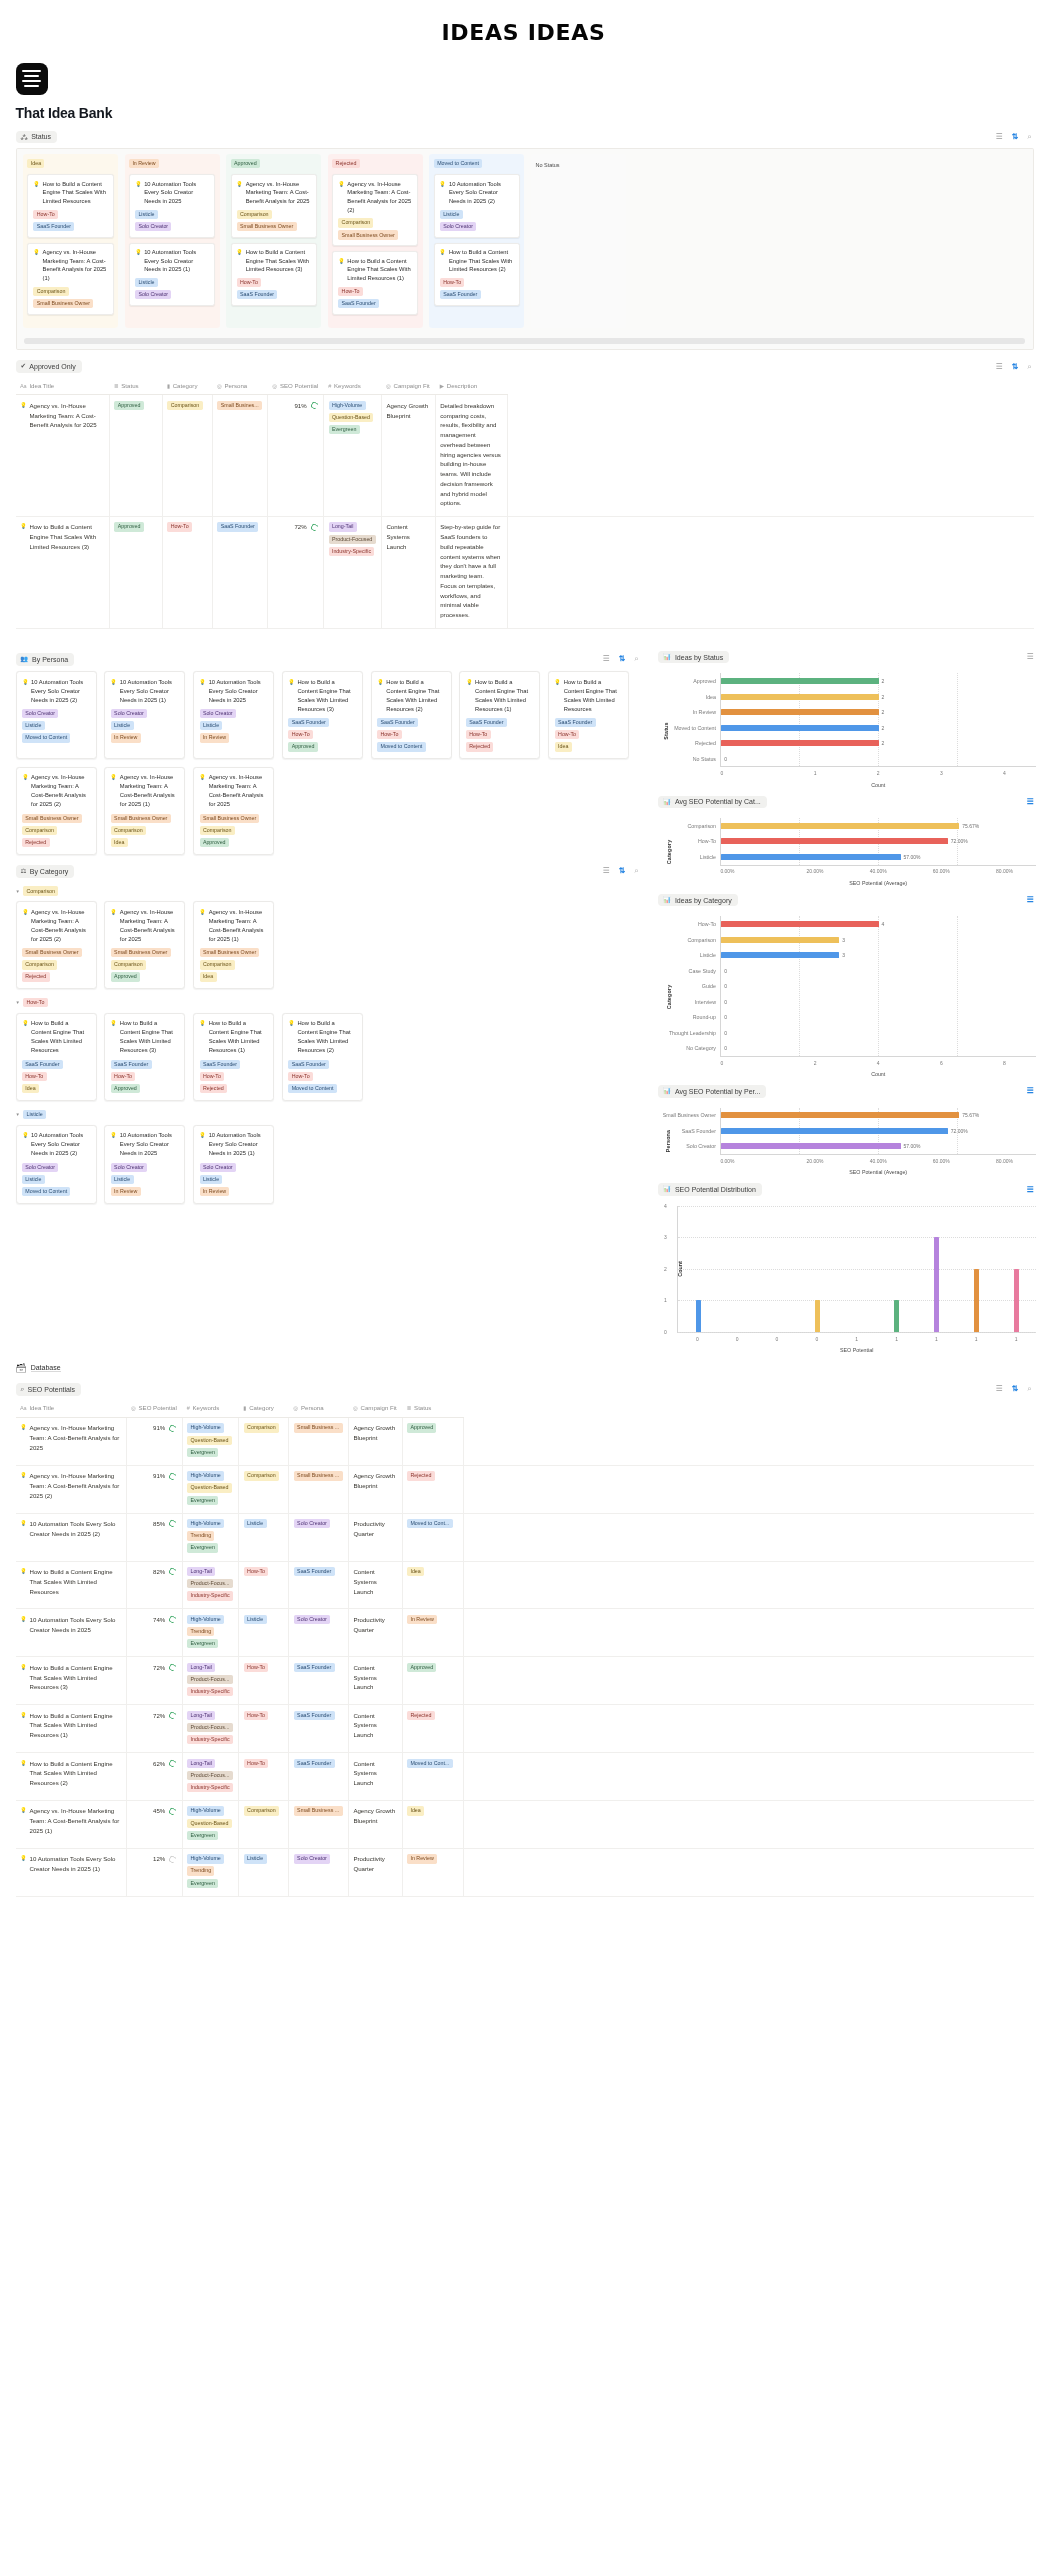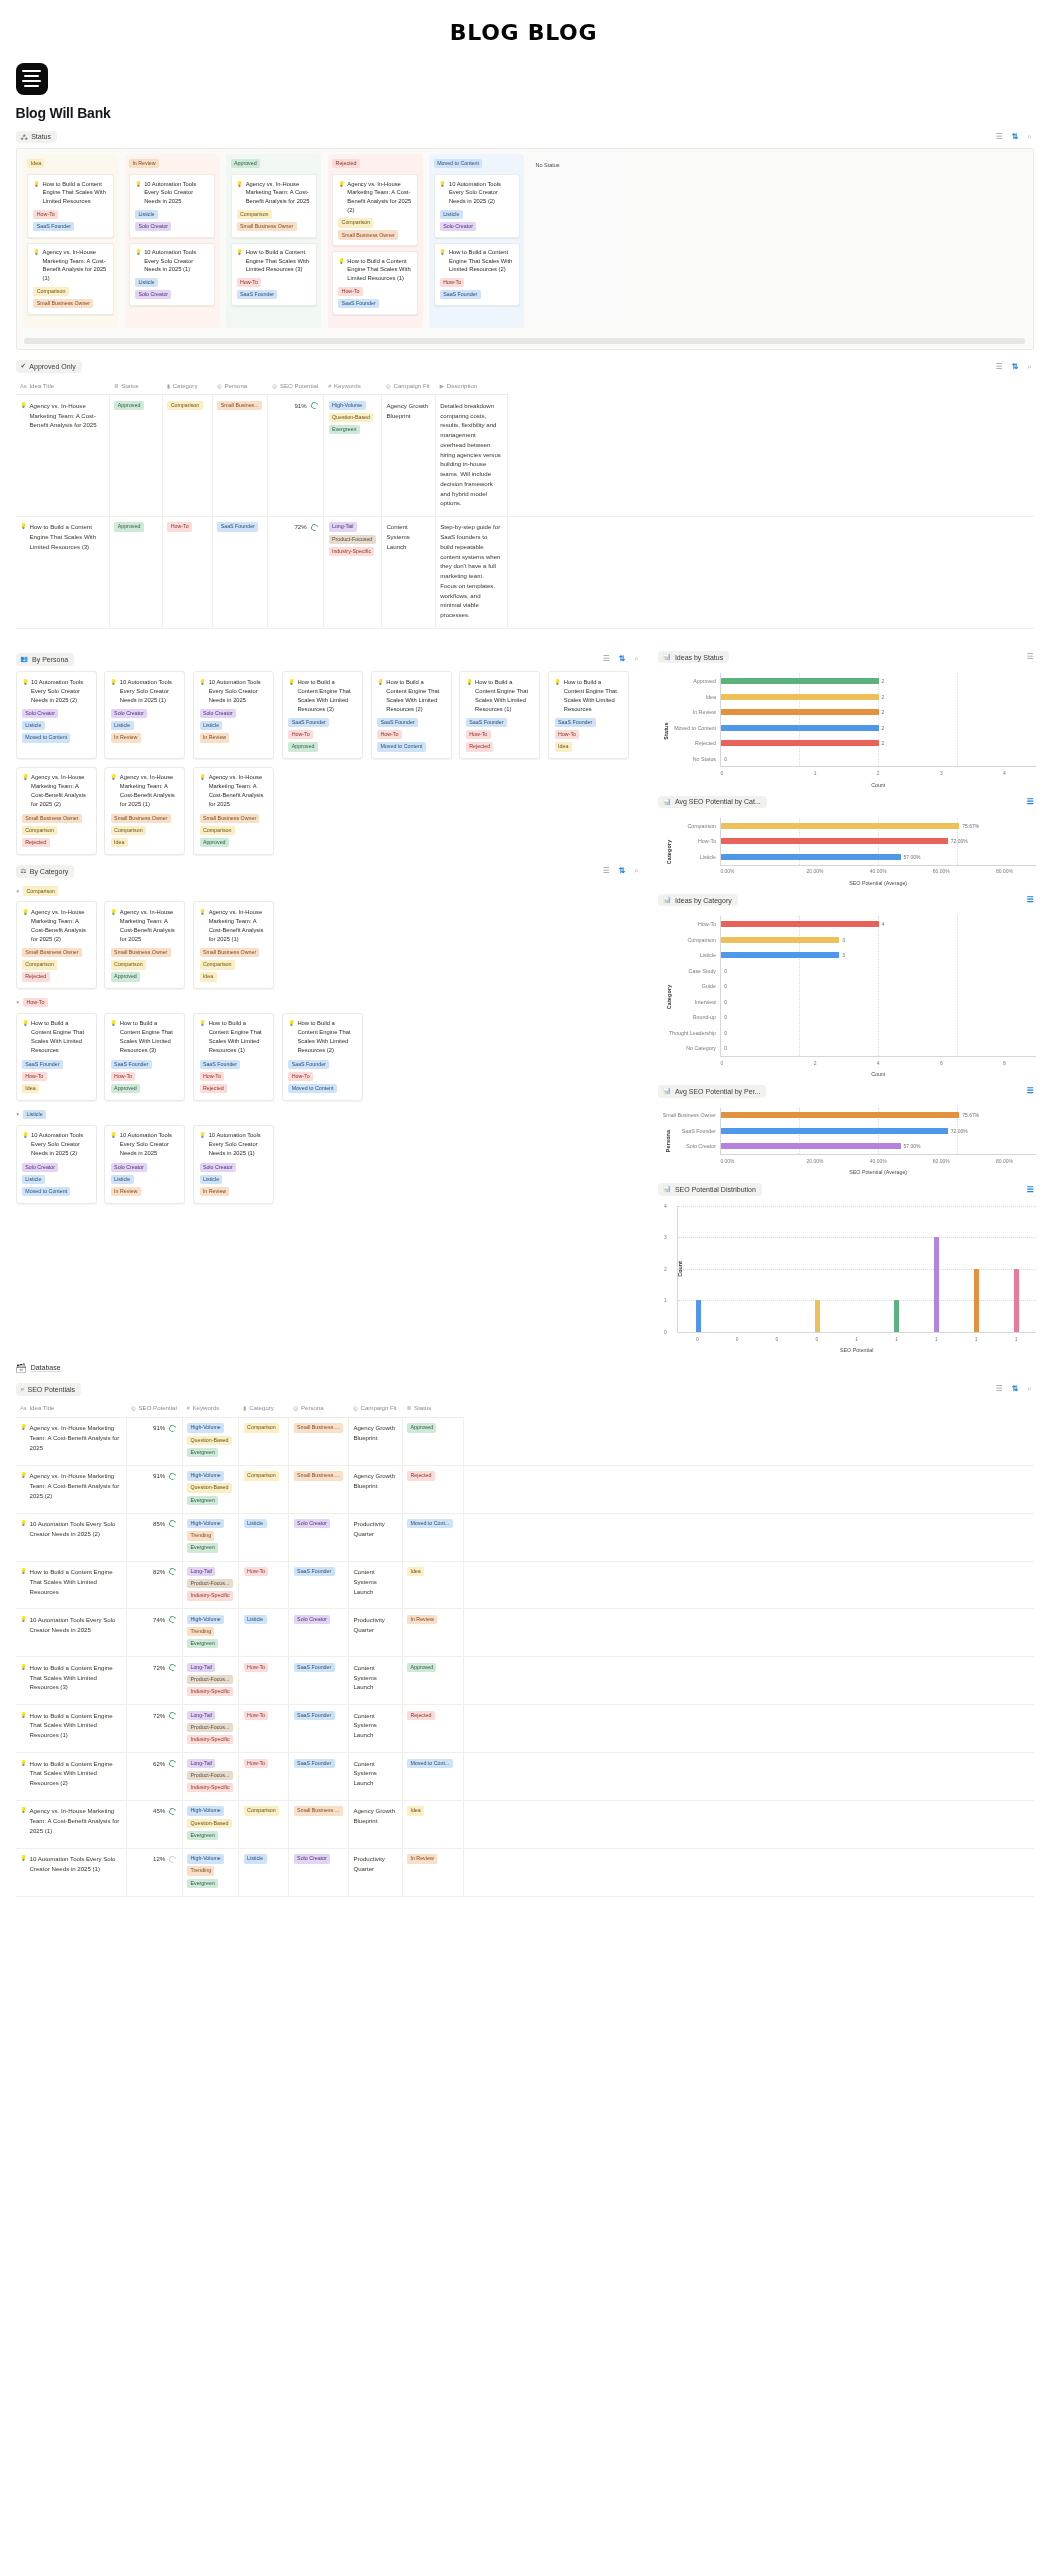--- a/index.html
+++ b/index.html
@@ -136,31 +136,31 @@
   .vy-title { position:absolute; left:-6.6px; top:50%; transform:translateY(-50%) rotate(-90deg); font-size:5.3px; color:#2d2d2d; font-weight:600; }
 
   .db-link { display:flex; align-items:center; gap:3.9px; margin-top:8.9px; }
   .db-link .lbl { font-size:7px; color:#2b2b2b; border-bottom:0.6px solid #d9d9d9; padding-bottom:0.6px;}
   .divider-space{ height:14.4px; }
 </style>
 </head>
 <body>
 
 <div class="banner">
-  <h1>BLOG BLOG</h1>
+  <h1>IDEAS IDEAS</h1>
 </div>
 
 <div class="page-head">
   <div class="doc-icon">
       <i></i>
       <i></i>
       <i></i>
       <i></i>
     </div>
-  <div class="page-title">Blog Will Bank</div>
+  <div class="page-title">That Idea Bank</div>
 </div>
 
 <div class="block">
   <div class="block-head">
     <div class="view-chip">
       <span class="gl">⁂</span>
       <span>Status</span>
     </div>
     <div class="tools">
       <span>☰</span>

